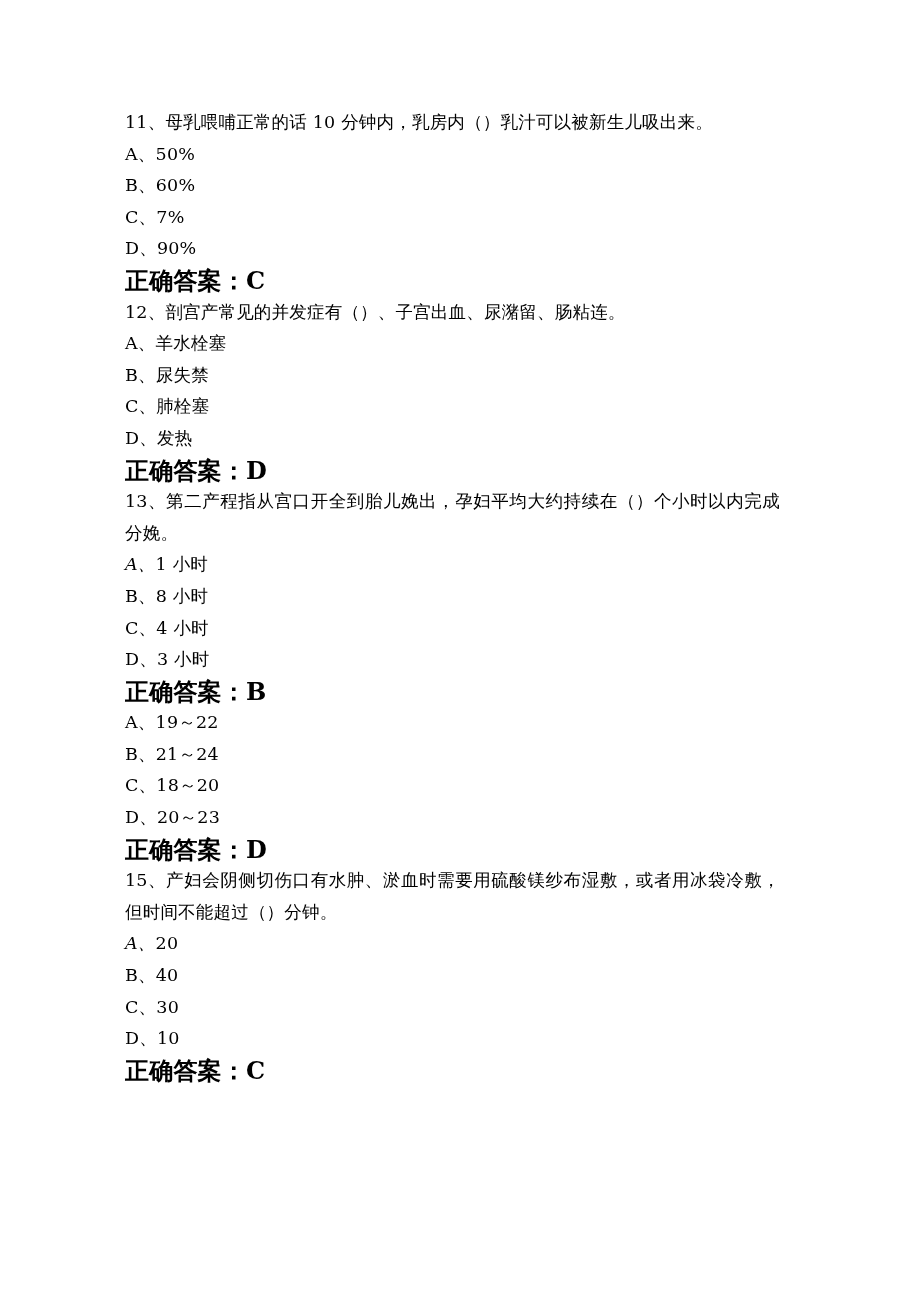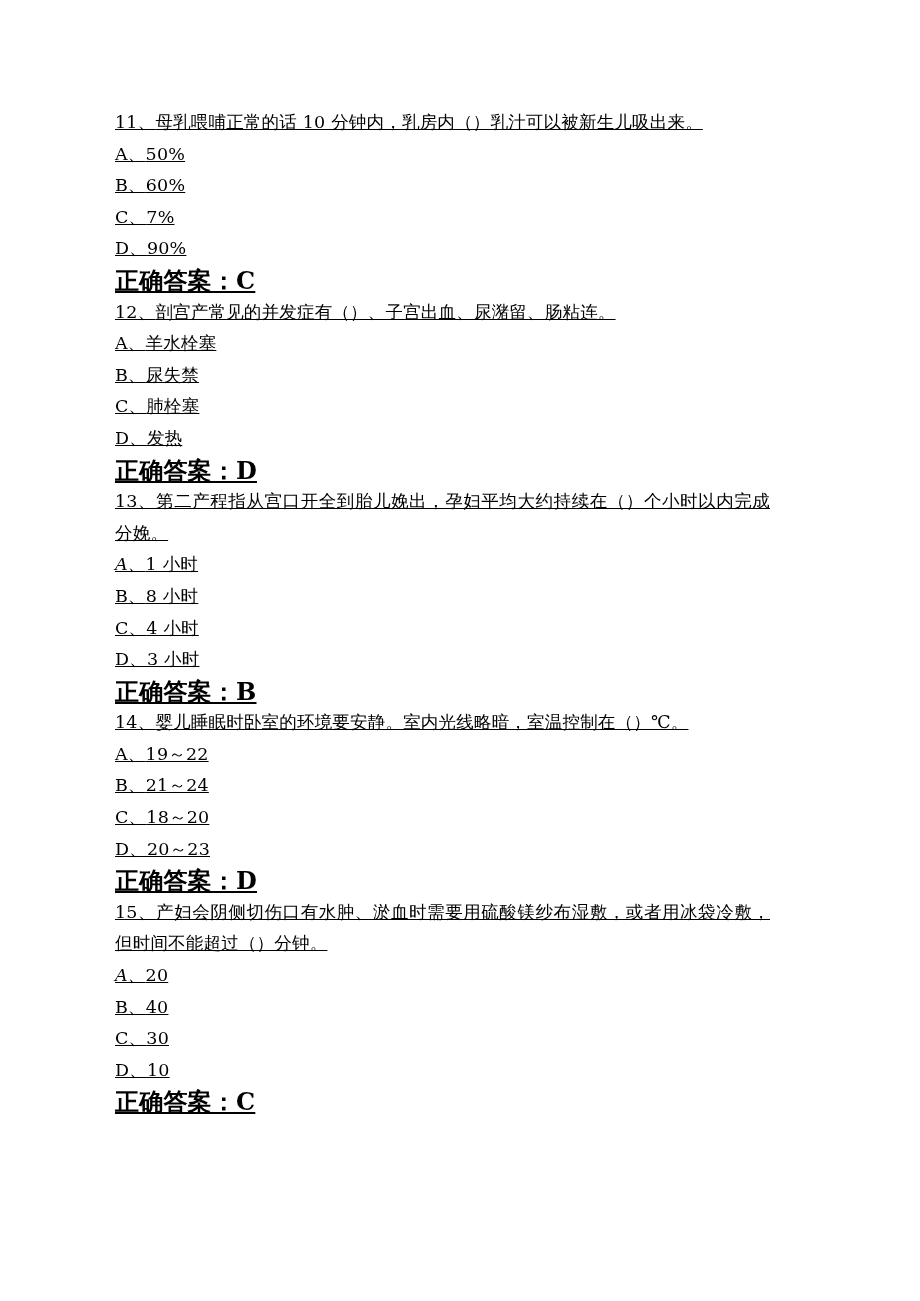--- a/index.html
+++ b/index.html
@@ -10,24 +10,23 @@
   body {
     width: 920px;
     height: 1301px;
     position: relative;
     font-family: "DejaVu Serif", "Liberation Serif", serif;
     color: #000000;
     overflow: hidden;
   }
   #page {
     position: absolute;
-    left: 115px;
+    left: 125px;
     top: 107px;
     width: 655px;
-    text-decoration: underline;
   }
   .q-block {
     margin: 0 0 0 0;
   }
   .line {
     font-size: 17.5px;
     line-height: 31.6px;
     margin: 0;
     padding: 0;
     white-space: normal;
@@ -79,21 +78,20 @@
     </div>
     <div class="q-block">
       <p class="line stem"><span>13、</span><span>第二产程指从宫口开全到胎儿娩出，孕妇平均大约持续在（）个小时以内完成分娩。</span></p>
       <p class="line option"><span class="opt-label italic">A、</span><span>1 小时</span></p>
       <p class="line option"><span class="opt-label">B、</span><span>8 小时</span></p>
       <p class="line option"><span class="opt-label">C、</span><span>4 小时</span></p>
       <p class="line option"><span class="opt-label">D、</span><span>3 小时</span></p>
       <p class="line answer"><span>正确答案：</span><span class="ans-letter">B</span></p>
     </div>
     <div class="q-block">
-      <p class="line stem"><span>14、</span><span>婴儿睡眠时卧室的环境要安静。室内光线略暗，室温控制在（）℃。</span></p>
       <p class="line option"><span class="opt-label">A、</span><span>19～22</span></p>
       <p class="line option"><span class="opt-label">B、</span><span>21～24</span></p>
       <p class="line option"><span class="opt-label">C、</span><span>18～20</span></p>
       <p class="line option"><span class="opt-label">D、</span><span>20～23</span></p>
       <p class="line answer"><span>正确答案：</span><span class="ans-letter">D</span></p>
     </div>
     <div class="q-block">
       <p class="line stem"><span>15、</span><span>产妇会阴侧切伤口有水肿、淤血时需要用硫酸镁纱布湿敷，或者用冰袋冷敷，但时间不能超过（）分钟。</span></p>
       <p class="line option"><span class="opt-label italic">A、</span><span>20</span></p>
       <p class="line option"><span class="opt-label">B、</span><span>40</span></p>

